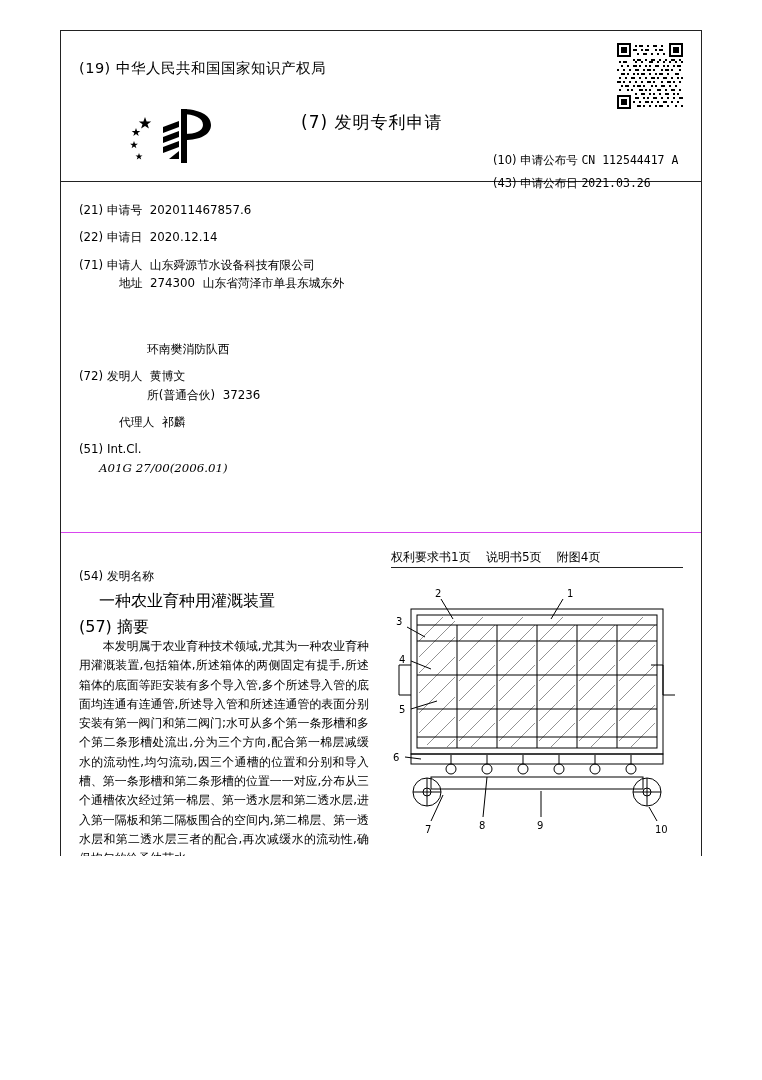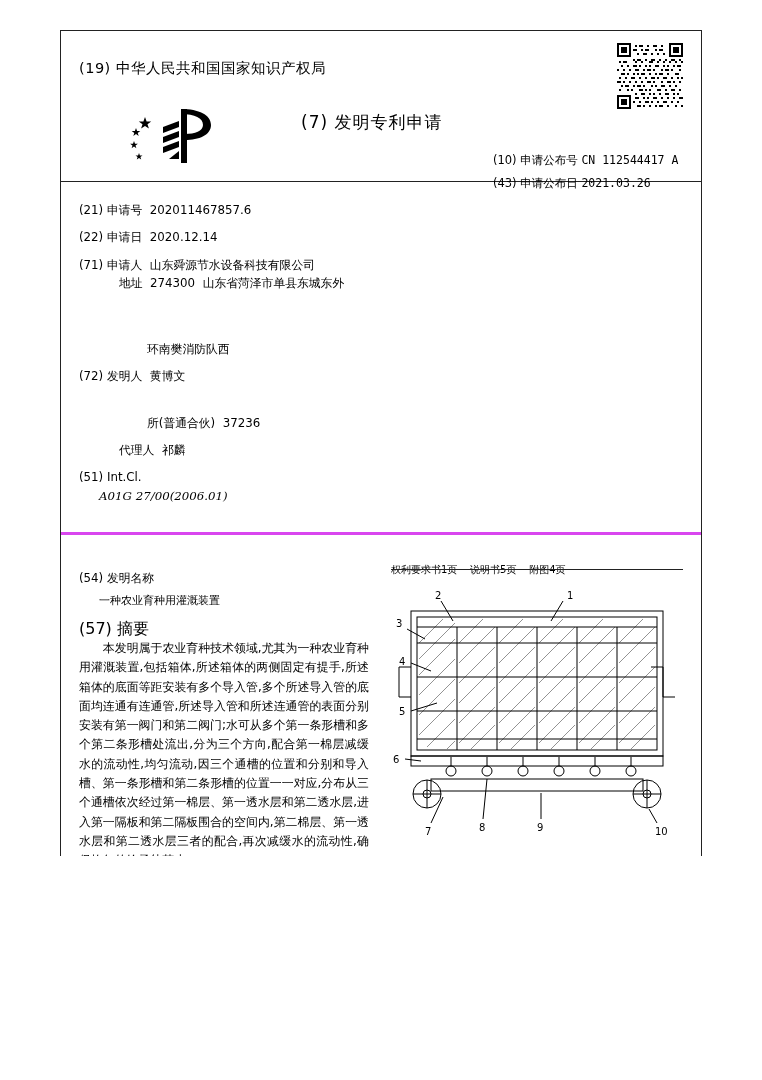--- a/index.html
+++ b/index.html
@@ -8,31 +8,31 @@
   .sheet{position:absolute;left:60px;top:30px;width:640px;height:1020px;border:1px solid #222;background:#fff;}
   
   .hdr{position:relative;height:150px;border-bottom:1px solid #222;}
   .org{position:absolute;left:18px;top:28px;font-size:14.5px;letter-spacing:.5px;}
   .qr{position:absolute;right:18px;top:12px;width:66px;height:66px;}
   .logo{position:absolute;left:62px;top:72px;width:110px;height:66px;}
   .title12{position:absolute;left:240px;top:80px;font-size:17px;letter-spacing:1px;}
   .pubno{position:absolute;left:432px;top:122px;font-size:11.5px;white-space:nowrap;}
   .pubdate{position:absolute;left:432px;top:145px;font-size:11.5px;white-space:nowrap;}
   
-  .biblio{position:relative;height:340px;border-bottom:3px solid #d946ef;padding:10px 0 0 0;}
+  .biblio{position:relative;height:340px;border-bottom:1px solid #d946ef;padding:10px 0 0 0;}
   .row{font-size:11.8px;line-height:1.55;padding:0 18px;white-space:pre;}
   .row.t{margin-top:9px;}
   .ital{font-style:italic;font-family:"DejaVu Serif","Liberation Serif",serif;}
   .mono{font-family:"DejaVu Sans Mono","Liberation Mono",monospace;font-size:11.5px;}
   
-  .counts{position:absolute;left:330px;top:28px;font-size:10px;white-space:pre;}
+  .counts{position:absolute;left:330px;top:16px;font-size:12px;white-space:pre;}
   .lower{position:relative;height:auto;}
   .lowerline{position:absolute;left:330px;top:34px;width:292px;border-top:1px solid #222;}
   .sec54{position:absolute;left:18px;top:36px;font-size:11.8px;}
-  .name{position:absolute;left:38px;top:58px;font-size:11px;}
+  .name{position:absolute;left:38px;top:58px;font-size:16px;}
   .sec57{position:absolute;left:18px;top:84px;font-size:16px;}
   .abs{position:absolute;left:18px;top:104px;width:290px;font-size:11.9px;line-height:1.62;text-align:justify;text-justify:inter-ideograph;}
   .abs .ind{display:block;text-indent:2em;}
   
   .sidecode{position:absolute;left:38px;top:830px;font-size:11.5px;font-family:"DejaVu Serif","Liberation Serif",serif;
      writing-mode:vertical-rl;transform:rotate(180deg);letter-spacing:1px;}
   
   .figwrap{position:absolute;left:330px;top:56px;width:300px;height:300px;}
   svg{display:block;}
   .lbl{font-size:10px;font-family:"DejaVu Sans","Liberation Sans",sans-serif;}
@@ -234,21 +234,21 @@
       <div class="pubdate"><span>(43) 申请公布日</span> <span class="mono">2021.03.26</span></div>
     </div>
 
     <div class="biblio">
       <div class="row t">(21) 申请号  202011467857.6</div>
       <div class="row t">(22) 申请日  2020.12.14</div>
       <div class="row t">(71) 申请人  山东舜源节水设备科技有限公司</div>
       <div class="row" style="padding-left:58px;">地址  274300  山东省菏泽市单县东城东外</div>
       <div class="row" style="padding-left:86px;margin-top:48px;">环南樊消防队西</div>
       <div class="row t">(72) 发明人  黄博文</div>
-      <div class="row" style="padding-left:86px;margin-top:28px;">所(普通合伙)  37236</div>
+      <div class="row" style="padding-left:86px;">所(普通合伙)  37236</div>
       <div class="row t" style="padding-left:58px;">代理人  祁麟</div>
       <div class="row t">(51) Int.Cl.</div>
       <div class="row ital" style="padding-left:38px;">A01G 27/00(2006.01)</div>
     </div>
 
     <div class="lower">
       <div class="counts"><span>权利要求书1页</span>    <span>说明书5页</span>    <span>附图4页</span></div>
       <div class="lowerline"></div>
 
       <div class="sec54">(54) 发明名称</div>

